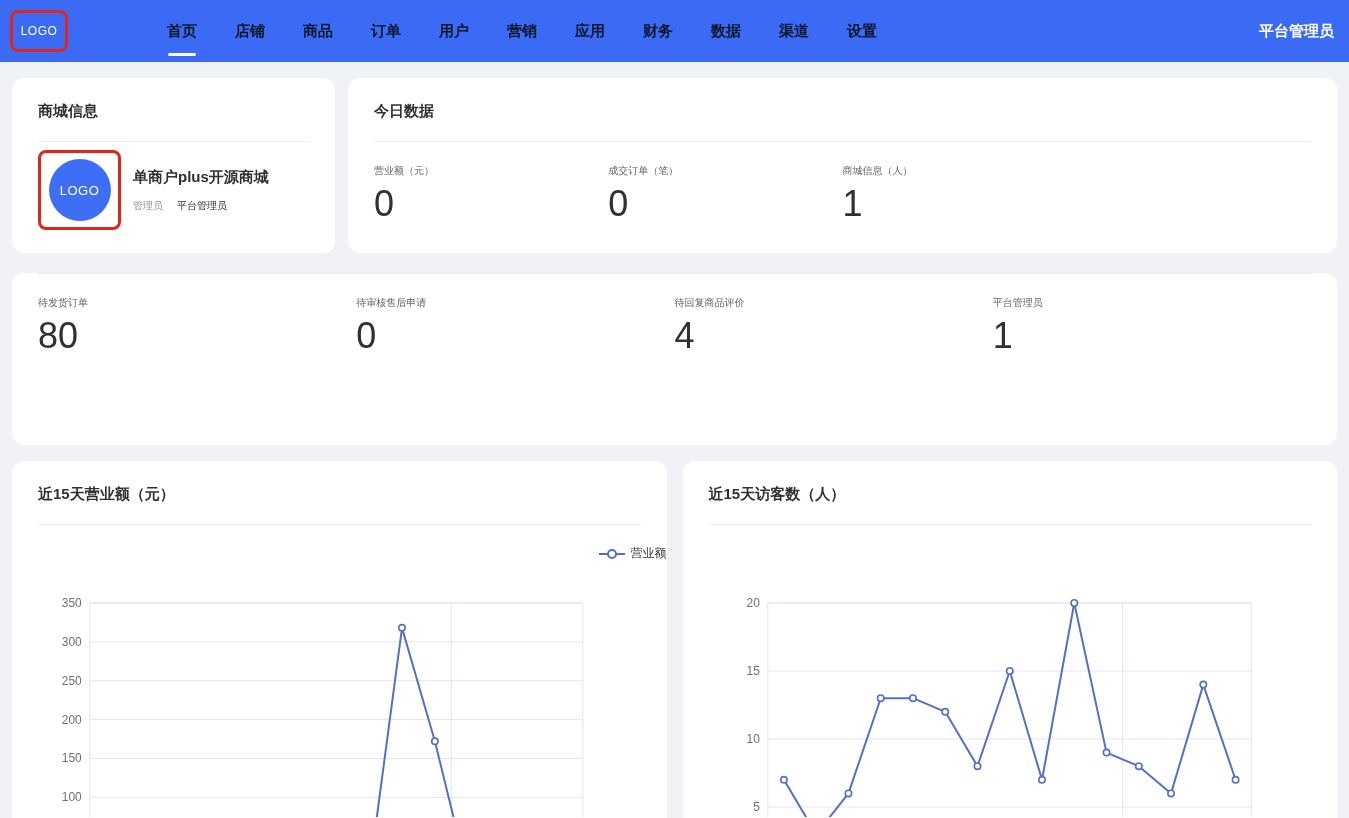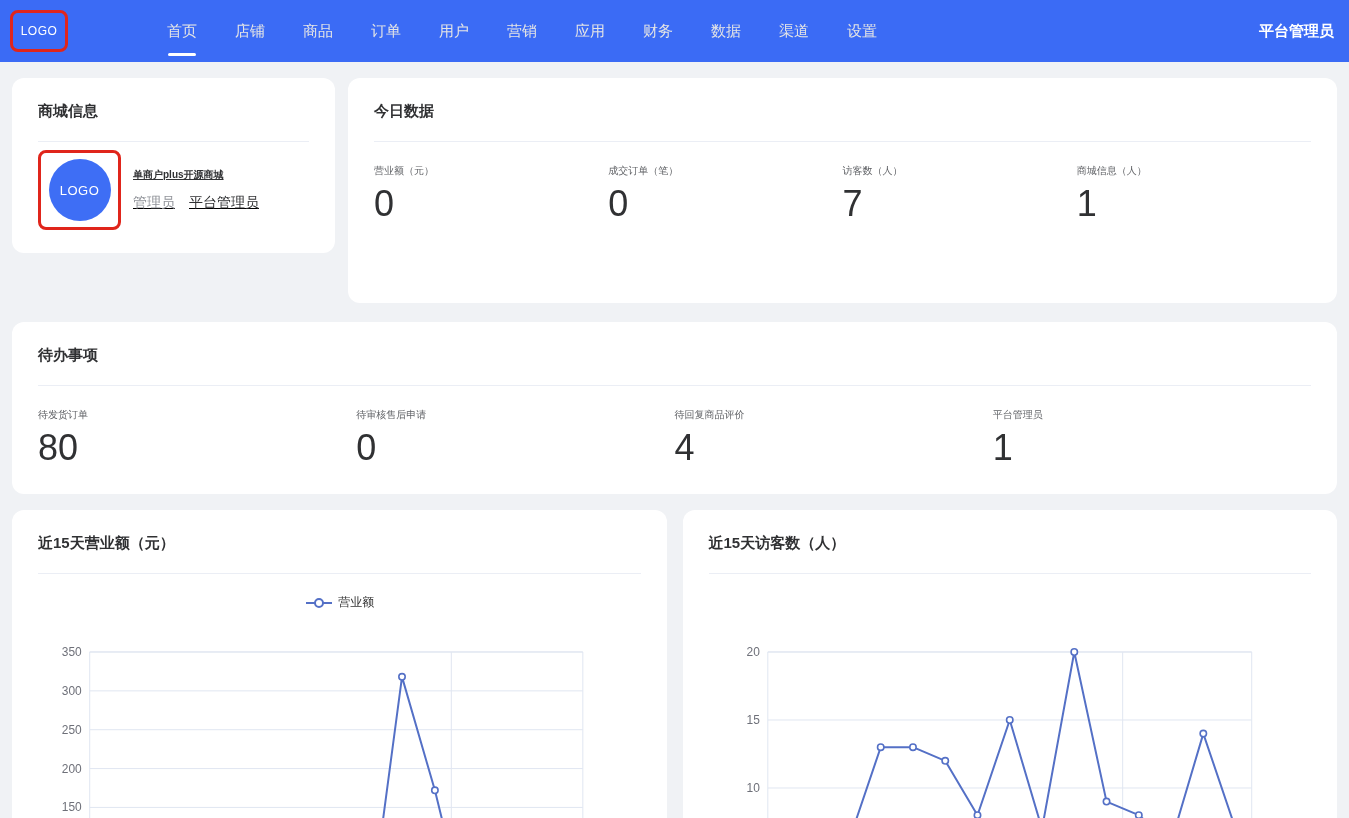--- a/index.html
+++ b/index.html
@@ -17,54 +17,54 @@
   }
   *{margin:0;padding:0;box-sizing:border-box;}
   html,body{width:1349px;height:818px;overflow:hidden;}
   body{font-family:"Liberation Sans","DejaVu Sans",sans-serif;background:var(--page-bg);}
 
   
   .topbar{height:62px;background:var(--primary);display:flex;align-items:center;position:relative;padding:0 15px 0 10px;}
   .logo-box{width:58px;height:42px;border:3px solid var(--red);border-radius:8px;display:flex;align-items:center;justify-content:center;flex:none;}
   .logo-box span{color:#fff;font-size:12px;letter-spacing:.5px;}
   .nav{display:flex;gap:38px;margin-left:99px;height:100%;align-items:center;}
-  .nav-item{position:relative;height:100%;display:flex;align-items:center;color:#e5e5e5;font-size:15px;font-weight:400;cursor:pointer;white-space:nowrap;}
+  .nav-item{position:relative;height:100%;display:flex;align-items:center;color:#0f172a;font-size:15px;font-weight:700;cursor:pointer;white-space:nowrap;}
   .nav-item.active::after{content:"";position:absolute;left:50%;transform:translateX(-50%);bottom:6px;width:28px;height:3px;background:#fff;border-radius:2px;}
   .topbar-user{margin-left:auto;color:#fff;font-size:15px;font-weight:700;cursor:pointer;}
 
   
   .main{padding:16px 12px 0;}
   .card{background:#fff;border-radius:12px;position:relative;}
   .row1{display:flex;gap:13px;margin-bottom:19px;}
   .shop-card{width:323px;flex:none;height:175px;}
-  .today-card{flex:1;height:225px;}
+  .today-card{flex:1;height:175px;}
   .todo-card{height:172px;margin-bottom:16px;}
   .row3{display:flex;gap:16px;}
   .chart-card{flex:1;height:600px;overflow:hidden;}
 
   .card-title{padding:24px 26px 0;font-size:15px;font-weight:700;color:var(--title);}
   .card-divider{margin:20px 26px 0;border-top:1px solid var(--divider);}
 
   
   .shop-body{display:flex;align-items:center;padding:8px 26px 0;}
   .shop-logo-annotation{width:83px;height:80px;border:3px solid var(--red);border-radius:8px;display:flex;align-items:center;justify-content:center;flex:none;}
   .shop-logo-circle{width:62px;height:62px;border-radius:50%;background:var(--logo-blue);display:flex;align-items:center;justify-content:center;color:#fff;font-size:13px;letter-spacing:.5px;}
   .shop-meta{margin-left:12px;}
-  .shop-name{font-size:10px;font-weight:700;color:var(--title);text-decoration:underline;}
-  .shop-roles{margin-top:12px;font-size:14px;display:flex;text-decoration:underline;}
+  .shop-name{font-size:15px;font-weight:700;color:var(--title);}
+  .shop-roles{margin-top:12px;font-size:10px;display:flex;}
   .role-label{color:var(--muted);}
   .role-value{color:var(--title);font-weight:500;margin-left:14px;}
 
   
   .stats-grid{display:grid;grid-template-columns:repeat(4,1fr);padding:22px 26px 0;}
   .stat-label{font-size:10px;color:var(--label);}
   .stat-value{margin-top:8px;font-size:36px;font-weight:400;color:var(--title);line-height:1;}
 
   
-  .chart-legend{position:absolute;top:84px;left:0;right:0;display:flex;justify-content:center;align-items:center;gap:4px;}
+  .chart-legend{position:absolute;top:84px;left:0;right:0;display:flex;justify-content:flex-end;align-items:center;gap:4px;}
   .chart-legend .legend-text{font-size:12px;color:#333;}
   .chart-svg{position:absolute;top:130px;left:0;width:100%;height:226px;display:block;}
 </style>
 </head>
 <body>
 
 <header class="topbar">
   <div class="logo-box">
     <span>LOGO</span>
   </div>
@@ -110,33 +110,28 @@
       <div class="stats-grid">
           <div>
             <div class="stat-label">营业额（元）</div>
             <div class="stat-value">0</div>
           </div>
           <div>
             <div class="stat-label">成交订单（笔）</div>
             <div class="stat-value">0</div>
           </div>
           <div>
-            <div class="stat-label">访客数（人）</div>
-            <div class="stat-value">7</div>
-          </div>
-          <div>
             <div class="stat-label">商城信息（人）</div>
             <div class="stat-value">1</div>
           </div>
         </div>
     </section>
   </div>
 
   <section class="card todo-card">
-    <h2 class="card-title">待办事项</h2>
     <div class="card-divider"></div>
     <div class="stats-grid">
         <div>
           <div class="stat-label">待发货订单</div>
           <div class="stat-value">80</div>
         </div>
         <div>
           <div class="stat-label">待审核售后申请</div>
           <div class="stat-value">0</div>
         </div>

